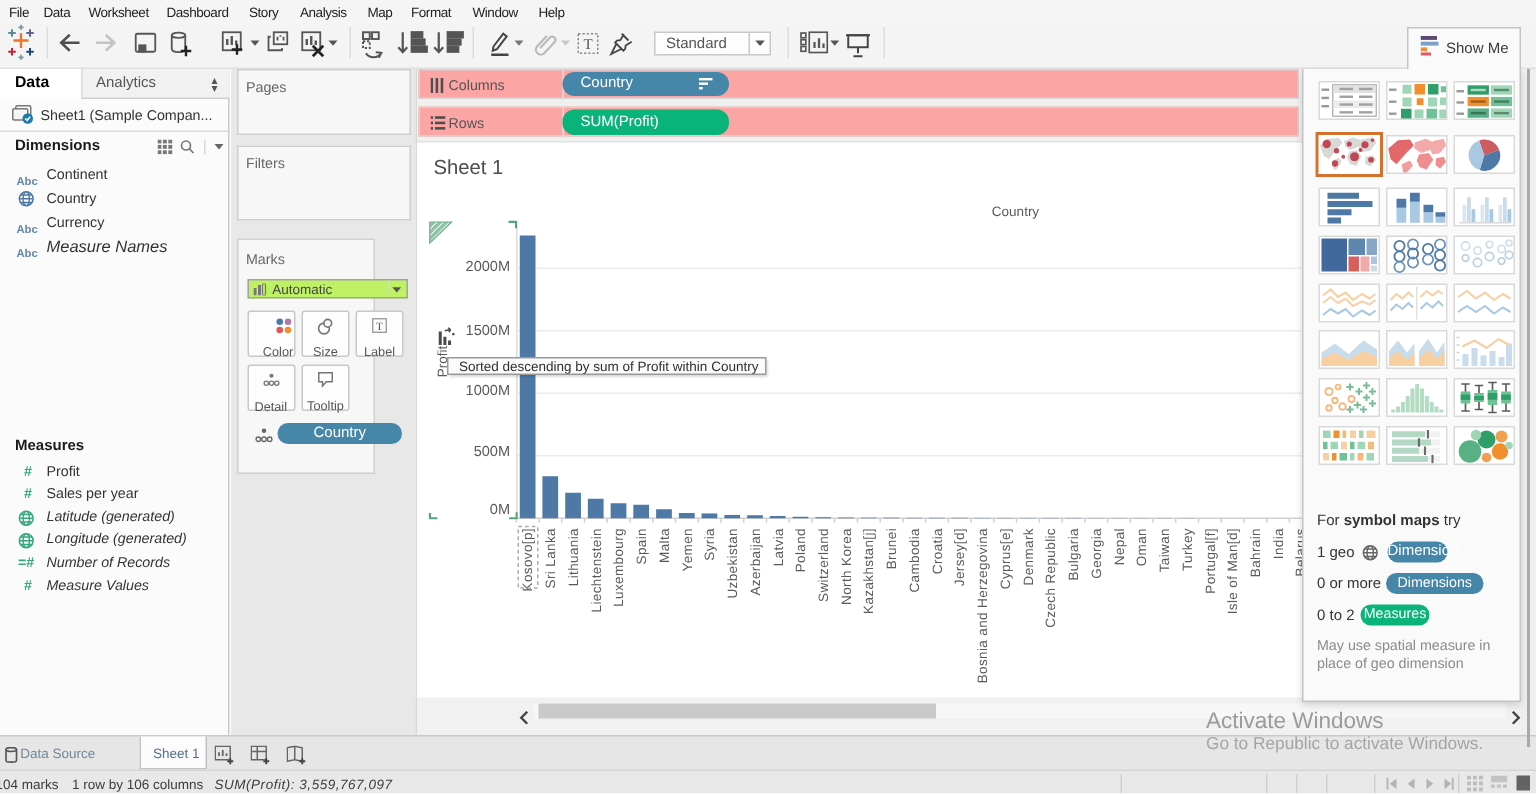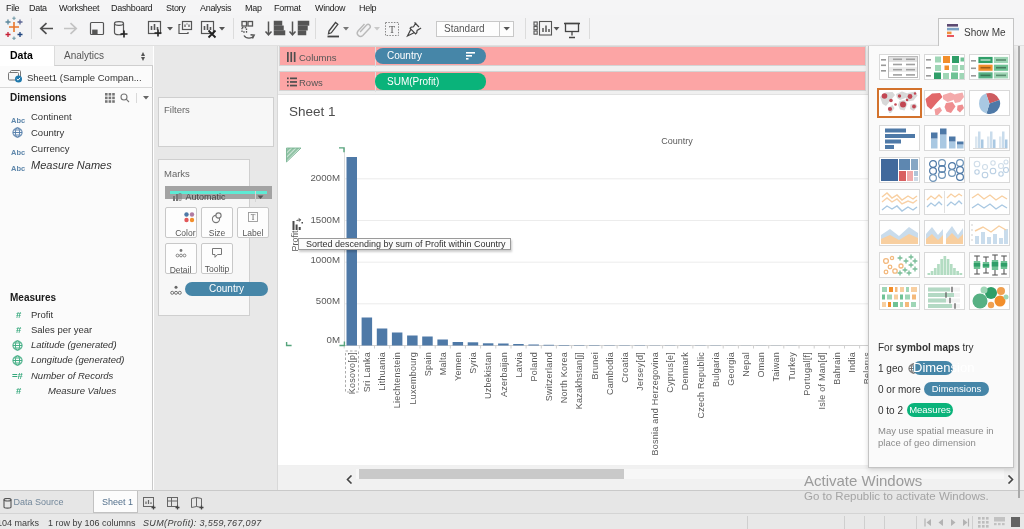--- a/index.html
+++ b/index.html
@@ -215,31 +215,34 @@
   <div class="abs" style="left:31px;top:293px;font-size:9.5px;color:#333;font-style:italic;">Latitude (generated)</div>
   <svg class="abs" style="left:12px;top:309px;" width="11" height="11" viewBox="0 0 11 11">
     <circle cx="5.5" cy="5.5" r="4.6" fill="none" stroke="#35a87c" stroke-width="1"></circle>
     <ellipse cx="5.5" cy="5.5" rx="2.1" ry="4.6" fill="none" stroke="#35a87c" stroke-width="0.9"></ellipse>
     <path d="M1 5.5 h9 M1.6 3 h7.8 M1.6 8 h7.8" stroke="#35a87c" stroke-width="0.9" fill="none"></path>
   </svg>
   <div class="abs" style="left:31px;top:308px;font-size:9.5px;color:#333;font-style:italic;">Longitude (generated)</div>
   <div class="abs" style="left:12px;top:324px;font-size:9.5px;color:#35a87c;font-weight:bold;">=#</div>
   <div class="abs" style="left:31px;top:324px;font-size:9.5px;color:#333;font-style:italic;">Number of Records</div>
   <div class="abs" style="left:16px;top:339px;font-size:9.5px;color:#35a87c;font-weight:bold;">#</div>
-  <div class="abs" style="left:31px;top:339px;font-size:9.5px;color:#333;font-style:italic;margin-left:17px;">Measure Values</div>
+  <div class="abs" style="left:31px;top:339px;font-size:9.5px;color:#333;font-style:italic;">Measure Values</div>
 </div>
 <div class="abs" id="midcol">
 
+  <div class="card" style="left:4px;top:0px;width:116px;height:44px;">
+    <div class="abs" style="left:5px;top:6px;font-size:9.5px;color:#666;">Pages</div>
+  </div>
   <div class="card" style="left:4px;top:51px;width:116px;height:50px;">
     <div class="abs" style="left:5px;top:6px;font-size:9.5px;color:#666;">Filters</div>
   </div>
   <div class="card" style="left:4px;top:113px;width:92px;height:157px;">
     <div class="abs" style="left:5px;top:8px;font-size:9.5px;color:#666;">Marks</div>
 
-    <div class="abs" style="left:5.5px;top:26px;width:107px;height:13px;background:#5eead4;border:5px solid #a3a3a3;">
+    <div class="abs" style="left:5.5px;top:26px;width:107px;height:13px;background:#bef264;border:1px solid #a3a3a3;">
       <svg class="abs" style="left:3px;top:2px;" width="9" height="8" viewBox="0 0 9 8">
         <rect x="0" y="3" width="2" height="5" fill="#777"></rect>
           <rect x="3" y="1" width="2" height="7" fill="#777"></rect>
           <rect x="6" y="0" width="2" height="8" rx="1" fill="none" stroke="#777" stroke-width="0.8"></rect>
       </svg>
       <span class="abs" style="left:16px;top:1px;font-size:9px;color:#444;">Automatic</span>
       <span class="abs" style="right:11px;top:0;width:1px;height:11px;background:#d5d5d5;"></span>
       <svg class="abs" style="right:2px;top:4px;" width="8" height="5" viewBox="0 0 8 5">
           <path d="M0.5 0.5 l3 3.5 3 -3.5 z" fill="#555"></path>
         </svg>
@@ -729,21 +732,21 @@
         <circle cx="21" cy="20" r="3.2" fill="#f0a050"></circle>
         <circle cx="36" cy="12" r="2.5" fill="#9fd6b6"></circle>
       </svg></div>
 <div class="abs" style="left:9px;top:296px;font-size:10px;color:#333;">For <b>symbol maps</b> try</div>
 <div class="abs" style="left:9px;top:317px;font-size:10px;color:#333;">1 geo</div>
 <svg class="abs" style="left:39px;top:317px;" width="11" height="11" viewBox="0 0 11 11">
   <circle cx="5.5" cy="5.5" r="4.6" fill="none" stroke="#666" stroke-width="1"></circle>
   <ellipse cx="5.5" cy="5.5" rx="2.1" ry="4.6" fill="none" stroke="#666" stroke-width="0.9"></ellipse>
   <path d="M1 5.5 h9 M1.6 3 h7.8 M1.6 8 h7.8" stroke="#666" stroke-width="0.9" fill="none"></path>
 </svg>
-<div class="pill bluepill abs" style="left:44px;top:315px;width:40px;height:14px;line-height:14px;font-size:13px;">Dimension</div>
+<div class="pill bluepill abs" style="left:56px;top:315px;width:40px;height:14px;line-height:14px;font-size:10px;">Dimension</div>
 <div class="abs" style="left:9px;top:338px;font-size:10px;color:#333;">0 or more</div>
 <div class="pill bluepill abs" style="left:55px;top:336px;width:65px;height:14px;line-height:14px;font-size:9.5px;">Dimensions</div>
 <div class="abs" style="left:9px;top:359px;font-size:10px;color:#333;">0 to 2</div>
 <div class="pill greenpill abs" style="left:38px;top:357px;width:46px;height:14px;line-height:14px;font-size:9.5px;">Measures</div>
 <div class="abs" style="left:9px;top:379px;font-size:9.5px;color:#8a8a8a;line-height:11.5px;">May use spatial measure in<br>place of geo dimension</div>
 </div>
 <div class="abs" id="showmehead">
   <svg class="abs" style="left:8px;top:5px;" width="13" height="13" viewBox="0 0 13 13">
     <rect x="0" y="0" width="11" height="2.6" fill="#5c4a72"></rect>
     <rect x="0" y="3.8" width="12" height="2.6" fill="#7ba2c4"></rect>

